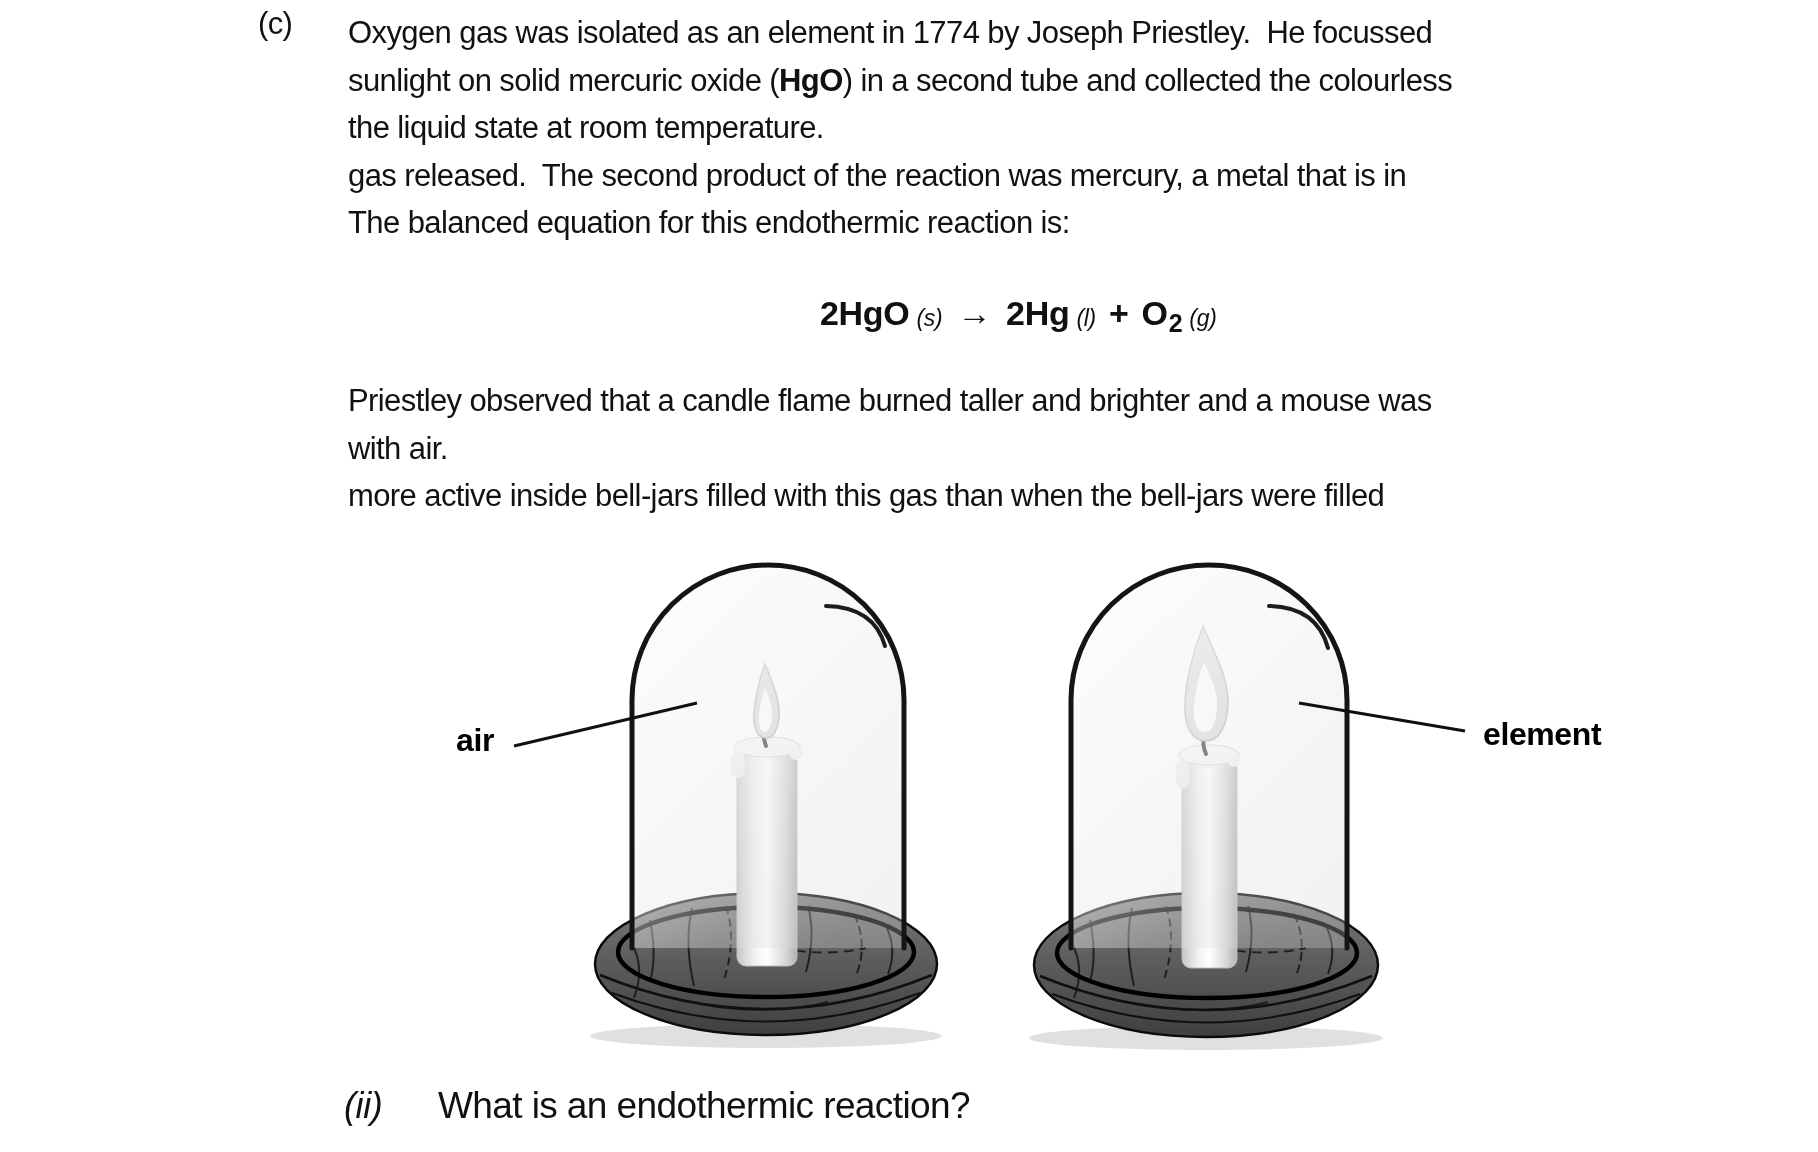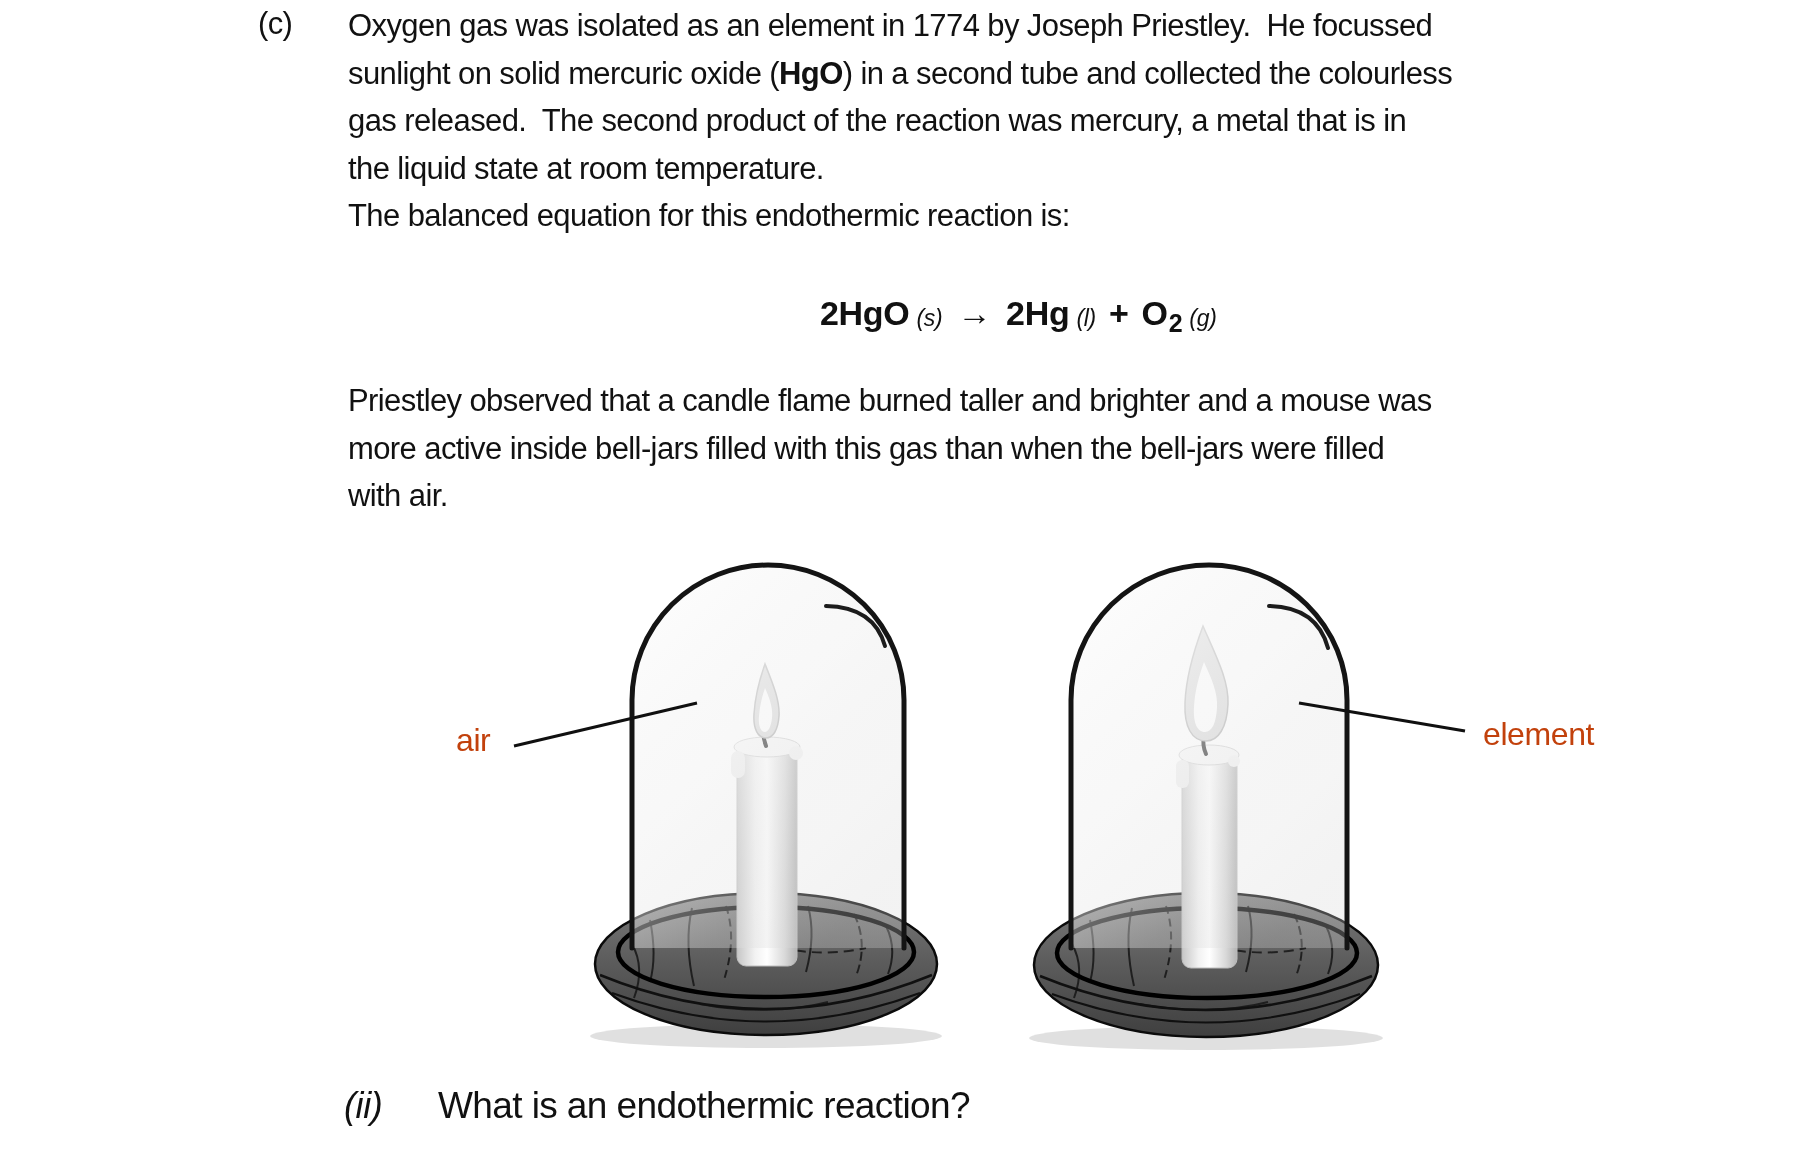--- a/index.html
+++ b/index.html
@@ -10,57 +10,57 @@
   .bold{font-weight:bold;}
   .partlabel{position:absolute;font-size:31px;letter-spacing:-0.6px;white-space:nowrap;}
   
   .equation{position:absolute;left:820px;top:272px;font-size:34px;font-weight:bold;white-space:nowrap;
             letter-spacing:-0.3px;display:flex;align-items:baseline;margin-top:22px;}
   .eq-state{font-size:23px;font-style:italic;font-weight:400;margin-left:7px;position:relative;top:1px;}
   .eq-arrow{margin:0 15px;font-weight:bold;}
   .eq-plus{margin:0 13px;}
   .eq-sub{font-size:25px;font-weight:bold;position:relative;top:7px;margin-left:1px;}
   
-  .figlabel{position:absolute;font-size:32px;letter-spacing:-0.4px;white-space:nowrap;color:#c2410c;}
+  .figlabel{position:absolute;font-size:32px;letter-spacing:-0.4px;white-space:nowrap;color:#000000;font-weight:bold;}
   
   .qii-num{position:absolute;left:344px;top:1085px;font-size:36px;font-style:italic;letter-spacing:-0.4px;}
   .qii-text{position:absolute;left:438px;top:1085px;font-size:37px;letter-spacing:-0.6px;white-space:nowrap;}
   .figsvg{position:absolute;left:0;top:0;width:1818px;height:1152px;}
 </style>
 </head>
 <body>
 
 <div class="page">
 
   <div class="partlabel" style="left:258px;top:6px;">(c)</div>
 
-  <div class="tblock" style="left:348px;top:2px;">
+  <div class="tblock" style="left:348px;top:9px;">
     <div class="tline">Oxygen gas was isolated as an element in 1774 by Joseph Priestley.&nbsp; He focussed</div>
     <div class="tline"><span>sunlight on solid mercuric oxide (</span><span class="bold">HgO</span><span>) in a second tube and collected the colourless</span></div>
+    <div class="tline">the liquid state at room temperature.</div>
     <div class="tline">gas released.&nbsp; The second product of the reaction was mercury, a metal that is in</div>
-    <div class="tline">the liquid state at room temperature.</div>
     <div class="tline">The balanced equation for this endothermic reaction is:</div>
   </div>
 
   <div class="equation">
     <span>2HgO</span>
     <span class="eq-state">(s)</span>
     <span class="eq-arrow">→</span>
     <span>2Hg</span>
     <span class="eq-state">(l)</span>
     <span class="eq-plus">+</span>
     <span>O</span>
     <span class="eq-sub">2</span>
     <span class="eq-state">(g)</span>
   </div>
 
   <div class="tblock" style="left:348px;top:377px;">
     <div class="tline">Priestley observed that a candle flame burned taller and brighter and a mouse was</div>
+    <div class="tline">with air.</div>
     <div class="tline">more active inside bell-jars filled with this gas than when the bell-jars were filled</div>
-    <div class="tline">with air.</div>
   </div>
 
   <svg class="figsvg" viewBox="0 0 1818 1152">
     <defs>
       <linearGradient id="glassGrad" x1="0" y1="0" x2="0.7" y2="1">
         <stop offset="0" stop-color="#ffffff" stop-opacity="0.95"></stop>
         <stop offset="0.5" stop-color="#f2f2f2" stop-opacity="0.55"></stop>
         <stop offset="0.8" stop-color="#e3e3e3" stop-opacity="0.35"></stop>
         <stop offset="1" stop-color="#d6d6d6" stop-opacity="0.3"></stop>
       </linearGradient>

